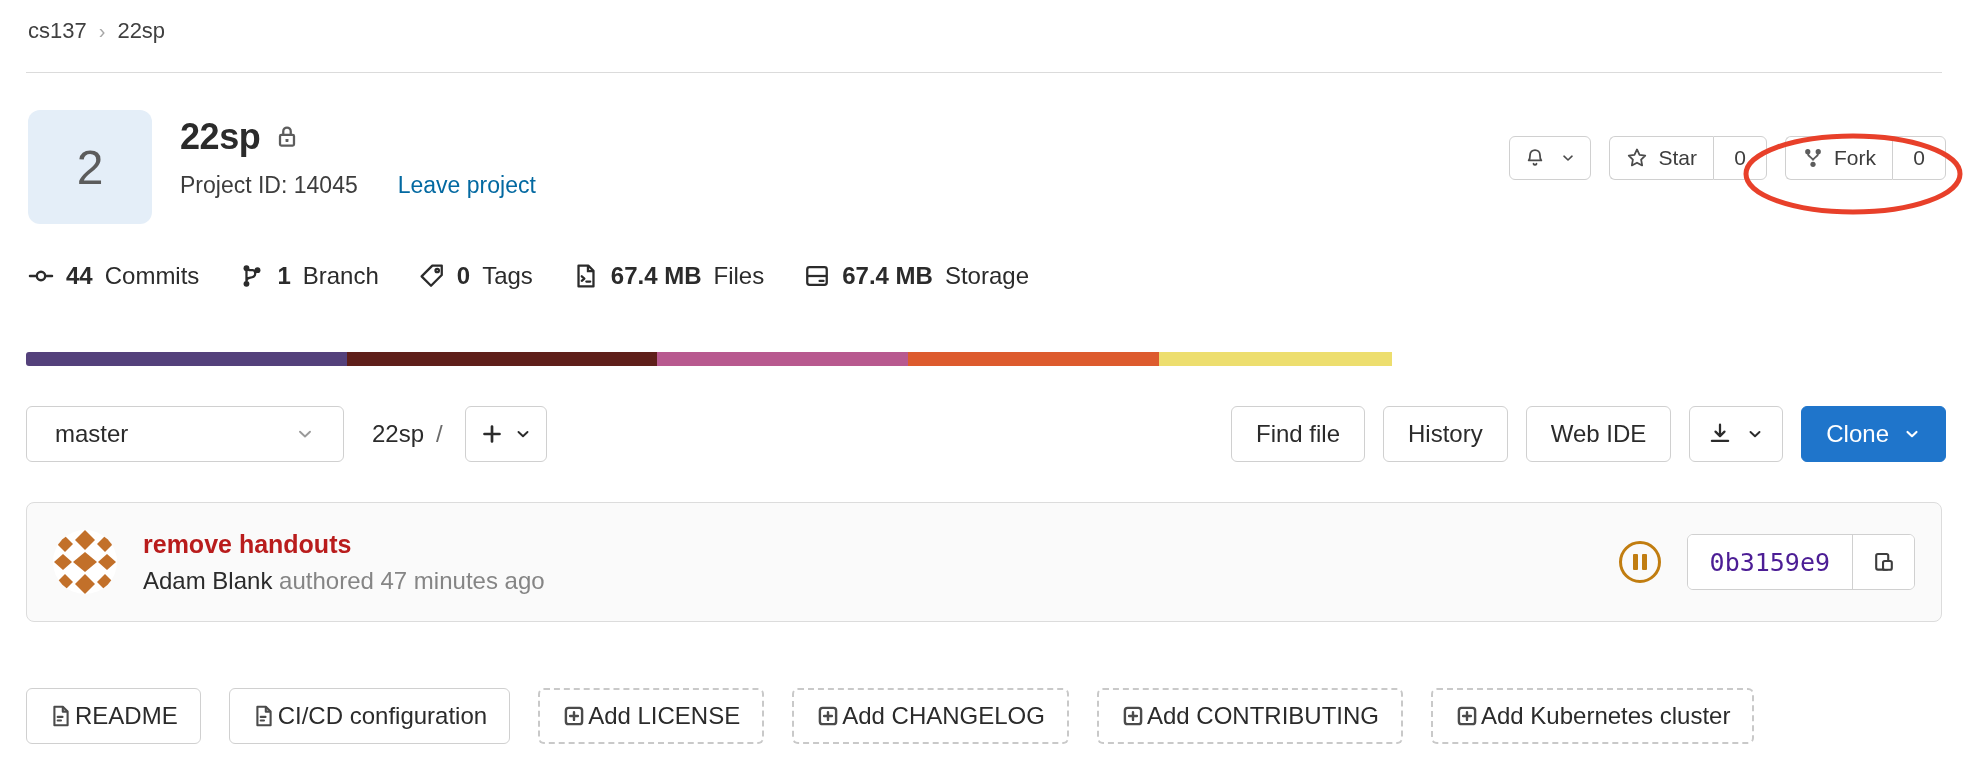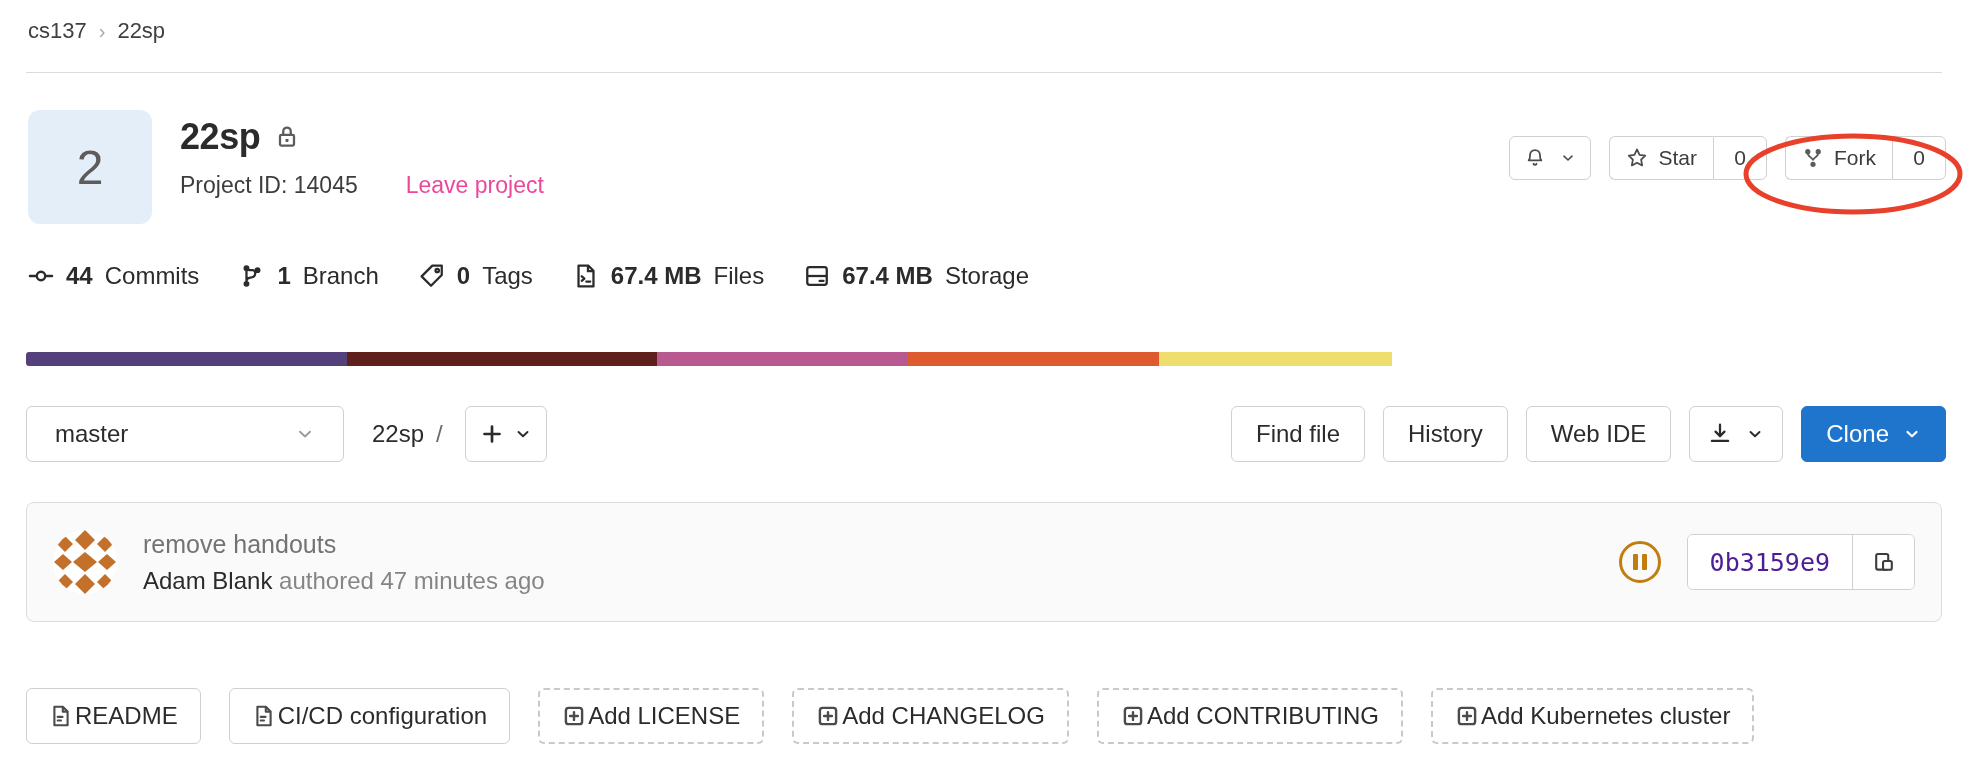--- a/index.html
+++ b/index.html
@@ -34,21 +34,21 @@
     background: #e4eef8; color: #5c5c5c;
     display: flex; align-items: center; justify-content: center;
     font-size: 48px; font-weight: 400;
   }
   .proj-meta { padding-top: 6px; }
   .proj-title-row { display: flex; align-items: center; gap: 14px; }
   .proj-title { font-size: 36px; font-weight: 700; color: #2b2b2b; letter-spacing: -0.4px; }
   .lock-icon { display: block; }
   .proj-sub-row { display: flex; align-items: baseline; gap: 40px; margin-top: 14px; }
   .proj-id { font-size: 23px; color: #3d3d3d; }
-  .leave-link { font-size: 23px; color: #ec4899; text-decoration: none; cursor: pointer; margin-left: 8px; }
+  .leave-link { font-size: 23px; color: #0369a1; text-decoration: none; cursor: pointer; }
 
   
   .header-actions {
     position: absolute; right: 22px; top: 136px;
     display: flex; align-items: center; gap: 18px;
   }
   .btn-group { display: flex; align-items: stretch; }
   .gl-btn {
     background: #fff; border: 1px solid #d0d0d0; border-radius: 6px;
     height: 44px; display: flex; align-items: center; justify-content: center;
@@ -110,21 +110,21 @@
   }
 
   
   .commit-card {
     position: absolute; left: 26px; top: 502px; width: 1916px; height: 120px;
     border: 1px solid #dcdcdc; border-radius: 8px; background: #fafafa;
     display: flex; align-items: center; padding: 0 26px;
   }
   .identicon { width: 64px; height: 64px; border-radius: 50%; overflow: hidden; flex: none; }
   .commit-text { margin-left: 26px; }
-  .commit-title { font-size: 25px; font-weight: 400; color: #737373; }
+  .commit-title { font-size: 25px; font-weight: 700; color: #b91c1c; }
   .commit-byline { margin-top: 8px; font-size: 24px; color: #858585; }
   .commit-byline .author { color: #2b2b2b; font-weight: 400; cursor: pointer; }
   .commit-right { margin-left: auto; display: flex; align-items: center; gap: 26px; }
   .pipeline-status {
     width: 42px; height: 42px; border-radius: 50%;
     border: 3px solid #c17d10; display: flex; align-items: center; justify-content: center;
     cursor: pointer;
   }
   .pipeline-status .bars { display: flex; gap: 4px; }
   .pipeline-status .bars i { display: block; width: 5px; height: 16px; background: #c17d10; border-radius: 1px; }

